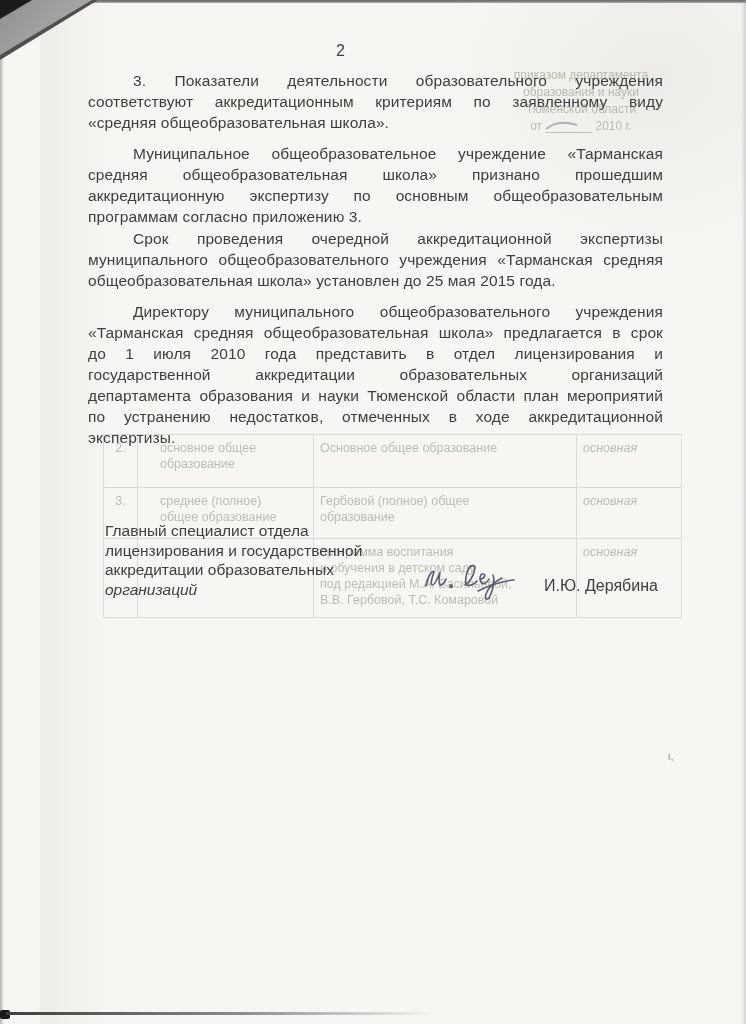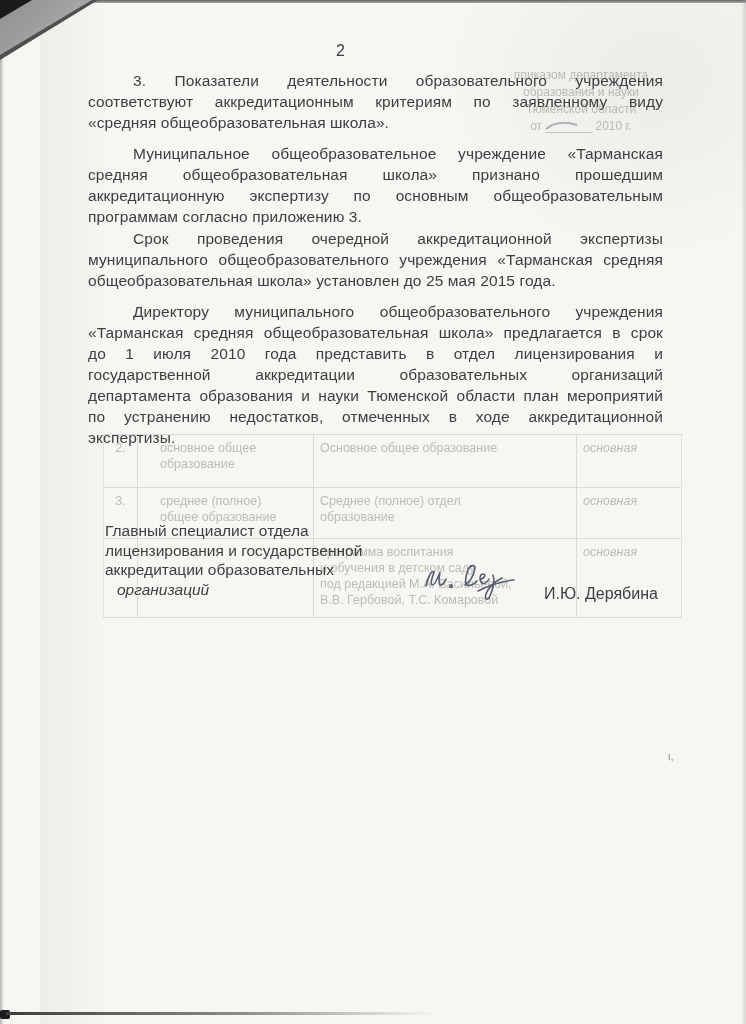--- a/index.html
+++ b/index.html
@@ -31,22 +31,22 @@
 
   
   .print{position:absolute;z-index:3;}
   .pageno{left:336px;top:42px;font-size:16px;}
   .para{left:88px;width:575px;font-size:15.5px;line-height:21px;letter-spacing:.1px;}
   .p1{top:70px;} .p2{top:143px;} .p3{top:228px;} .p4{top:301px;}
   .ln{text-align:justify;text-align-last:justify;}
   .ln-first{padding-left:45px;}
   .ln-last{text-align:center;text-align-last:left;}
   .sigblock{left:105px;top:521px;width:310px;font-size:15.5px;line-height:19.5px;}
-  .sig-italic{font-style:italic;margin-left:12px;}
-  .signame{left:544px;top:577px;font-size:16px;white-space:nowrap;margin-top:8px;}
+  .sig-italic{font-style:italic;}
+  .signame{left:544px;top:577px;font-size:16px;white-space:nowrap;}
   .sig-svg{position:absolute;left:418px;top:555px;z-index:4;}
   .stray{left:668px;top:750px;font-size:11px;color:#8e8e8e;z-index:3;}
 
   
   .top-edge{position:absolute;top:0;left:0;width:746px;height:3px;z-index:5;
     background:linear-gradient(to bottom,#636363,#ababab);}
   .corner-under{position:absolute;top:0;left:0;width:98px;height:60px;z-index:6;
     background:#4f4f4f;clip-path:polygon(0 0,100% 0,0 100%);}
   .corner-gray{position:absolute;top:0;left:0;width:92px;height:55px;z-index:7;
     background:linear-gradient(135deg,#8f8f8f,#b4b4b4);clip-path:polygon(0 0,100% 0,0 100%);}
@@ -83,21 +83,21 @@
       <div class="bcell num">2.</div>
       <div class="bcell c1">основное общее
 образование</div>
       <div class="bcell c2">Основное общее образование</div>
       <div class="bcell c3">основная</div>
     </div>
     <div class="brow brow-1">
       <div class="bcell num">3.</div>
       <div class="bcell c1">среднее (полное)
 общее образование</div>
-      <div class="bcell c2">Среднее (полное) отдел
+      <div class="bcell c2">Гербовой (полное) общее
 образование</div>
       <div class="bcell c3">основная</div>
     </div>
     <div class="brow brow-2">
       <div class="bcell num"></div>
       <div class="bcell c1"></div>
       <div class="bcell c2">программа воспитания
 и обучения в детском саду
 под редакцией М.А. Васильевой,
 В.В. Гербовой, Т.С. Комаровой</div>

